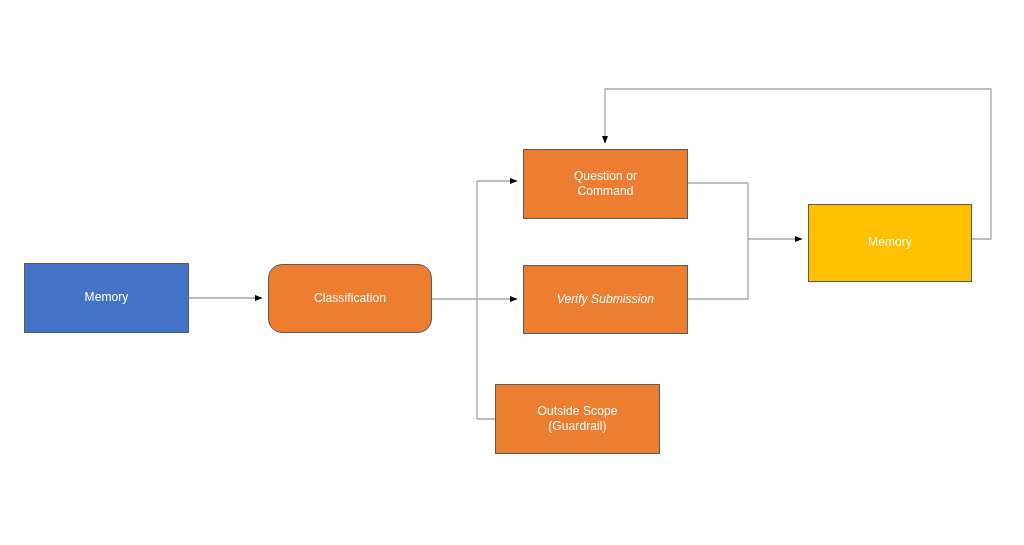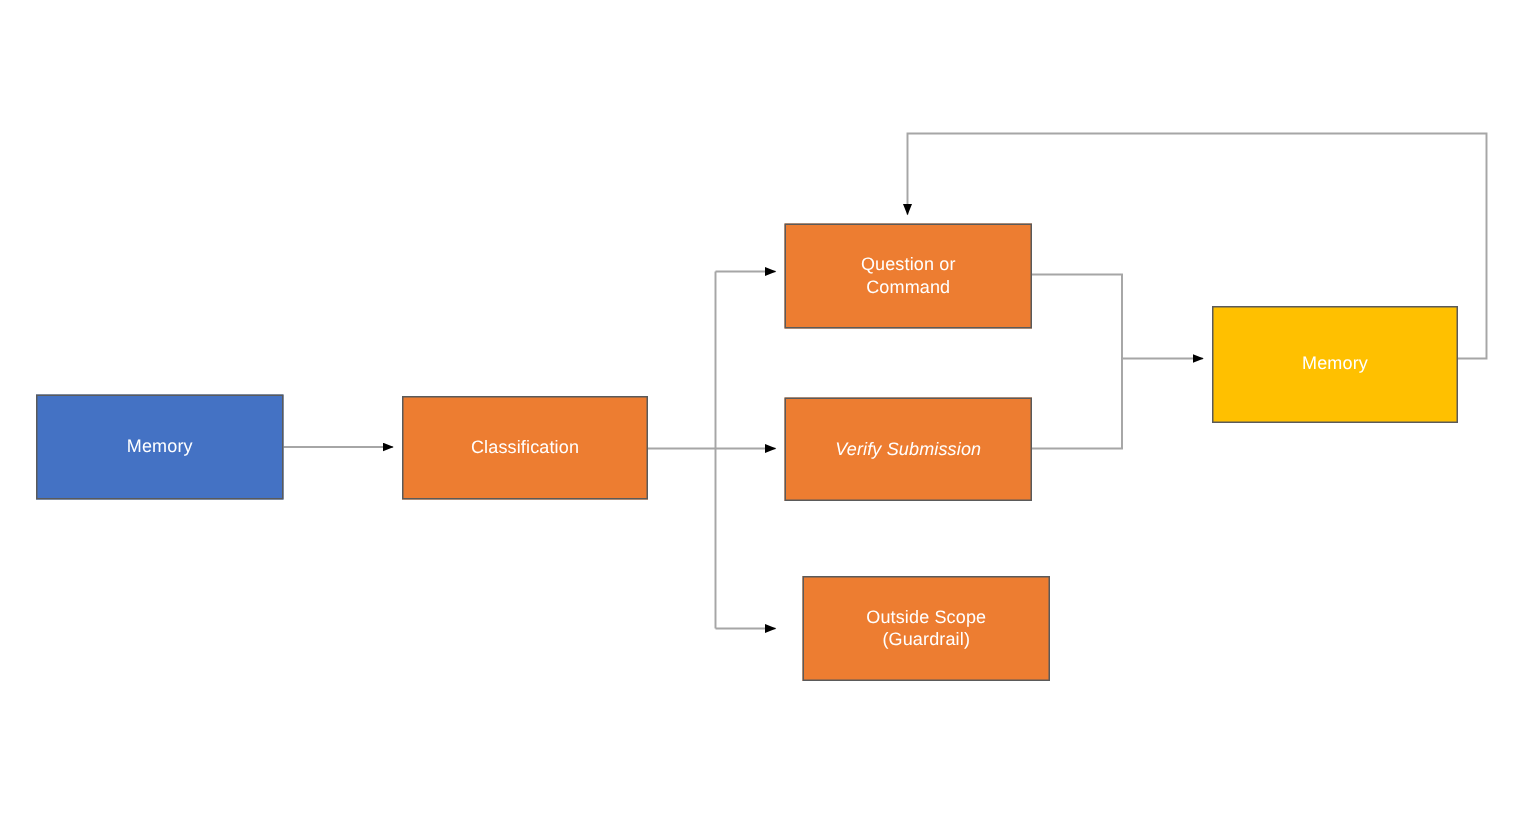--- a/index.html
+++ b/index.html
@@ -67,34 +67,34 @@
         <path d="M 688 183 L 748 183 L 748 239 L 802 239" fill="none" stroke="#A6A6A6" stroke-width="1.3" marker-end="url(#arrowhead)"></path>
         <path d="M 688 299 L 748 299 L 748 239" fill="none" stroke="#A6A6A6" stroke-width="1.3"></path>
         <path d="M 972 239 L 991 239 L 991 89 L 605 89 L 605 143" fill="none" stroke="#A6A6A6" stroke-width="1.3" marker-end="url(#arrowhead)"></path>
       </g>
   </svg>
 
   <div class="node" style="left: 24px; top: 263px; width: 165px; height: 70px; background: rgb(68, 114, 196); border-color: rgb(90, 90, 90); color: rgb(255, 255, 255);">
     <span class="node-label">Memory</span>
   </div>
 
-  <div class="node" style="left: 268px; top: 264px; width: 164px; height: 69px; background: rgb(237, 125, 49); border-color: rgb(90, 90, 90); color: rgb(255, 255, 255);">
+  <div class="node" style="left: 268px; top: 264px; width: 164px; height: 69px; background: rgb(237, 125, 49); border-color: rgb(90, 90, 90); color: rgb(255, 255, 255); border-radius: 14px;">
     <span class="node-label">Classification</span>
   </div>
 
   <div class="node" style="left: 523px; top: 149px; width: 165px; height: 70px; background: rgb(237, 125, 49); border-color: rgb(90, 90, 90); color: rgb(255, 255, 255);">
     <span class="node-label">Question or
 Command</span>
   </div>
 
   <div class="node" style="left: 523px; top: 265px; width: 165px; height: 69px; background: rgb(237, 125, 49); border-color: rgb(90, 90, 90); color: rgb(255, 255, 255); font-style: italic;">
     <span class="node-label">Verify Submission</span>
   </div>
 
-  <div class="node" style="left: 535px; top: 384px; width: 165px; height: 70px; background: rgb(237, 125, 49); border-color: rgb(90, 90, 90); color: rgb(255, 255, 255);">
+  <div class="node" style="left: 495px; top: 384px; width: 165px; height: 70px; background: rgb(237, 125, 49); border-color: rgb(90, 90, 90); color: rgb(255, 255, 255);">
     <span class="node-label">Outside Scope
 (Guardrail)</span>
   </div>
 
   <div class="node" style="left: 808px; top: 204px; width: 164px; height: 78px; background: rgb(255, 192, 0); border-color: rgb(90, 90, 90); color: rgb(255, 255, 255);">
     <span class="node-label">Memory</span>
   </div>
 
 </div>
 

